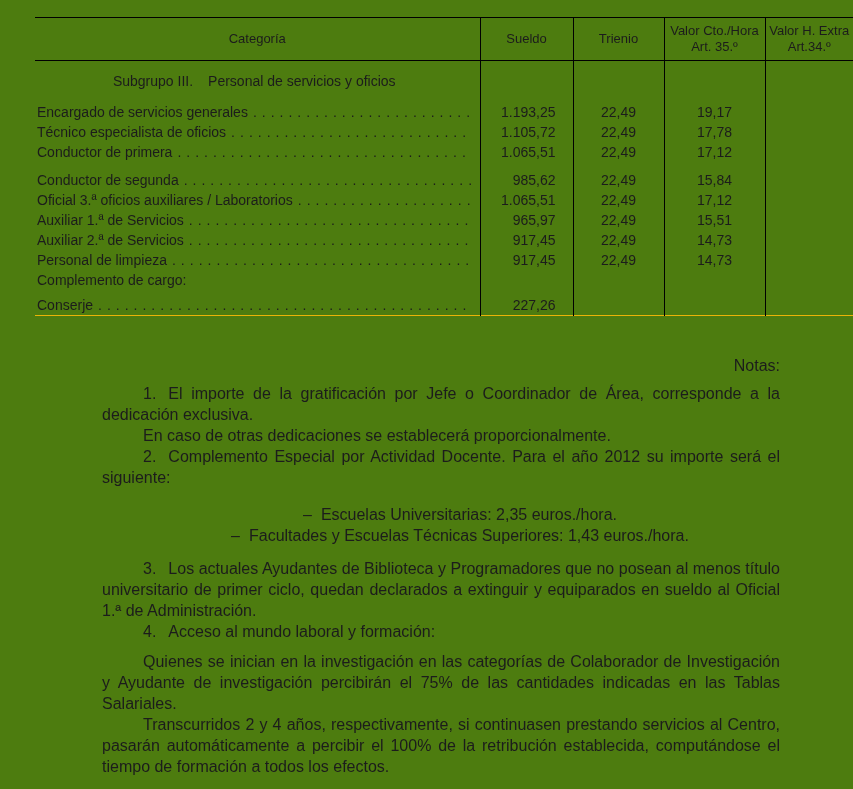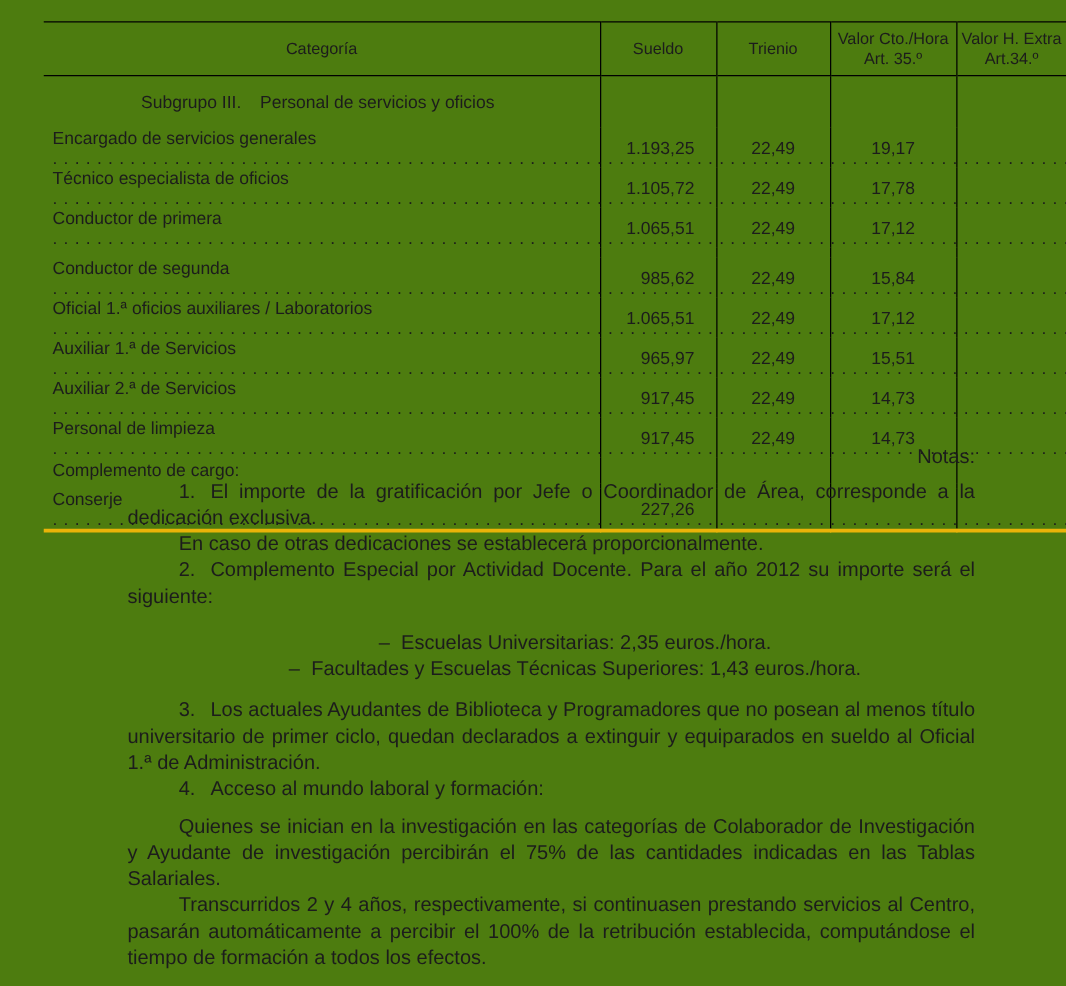--- a/index.html
+++ b/index.html
@@ -49,27 +49,27 @@
     font-size: 13px;
     line-height: 16px;
     text-align: center;
     white-space: pre-line;
   }
   tr.subgroup-row { height: 41px; }
   tr.data-row { height: 20px; }
   tr.data-row.tall { height: 21px; }
   tr.spacer-row { height: 8px; }
   tr.spacer-row.small { height: 4px; }
-  tr.bottom-row { border-bottom: 3px solid #eab308; }
+  tr.bottom-row { border-bottom: 1px solid #eab308; }
 
   .subgroup-cell { text-align: center; }
   .sg-title { margin-left: 15px; }
 
   td.cat { padding: 0 8px 0 2px; text-align: center; }
-  .catflex { display: flex; align-items: baseline; min-width: 0; flex-direction: column; }
+  .catflex { display: flex; align-items: baseline; min-width: 0; }
   .catflex .lbl { white-space: nowrap; flex: 0 0 auto; }
   .catflex .leader {
     flex: 1 1 auto;
     min-width: 0;
     overflow: hidden;
     white-space: nowrap;
     margin-left: 5px;
   }
   .catflex .leader::after {
     content: "....................................................................................................";
@@ -200,21 +200,21 @@
             </div>
           </td>
         <td class="sueldo">985,62</td>
         <td class="trienio">22,49</td>
         <td class="valor">15,84</td>
         <td class="last"></td>
       </tr>
       <tr class="data-row">
         <td class="cat">
             <div class="catflex">
-              <span class="lbl">Oficial 1.ª oficios auxiliares / Laboratorios</span>
+              <span class="lbl">Oficial 3.ª oficios auxiliares / Laboratorios</span>
               <span class="leader"></span>
             </div>
           </td>
         <td class="sueldo">1.065,51</td>
         <td class="trienio">22,49</td>
         <td class="valor">17,12</td>
         <td class="last"></td>
       </tr>
       <tr class="data-row">
         <td class="cat">

